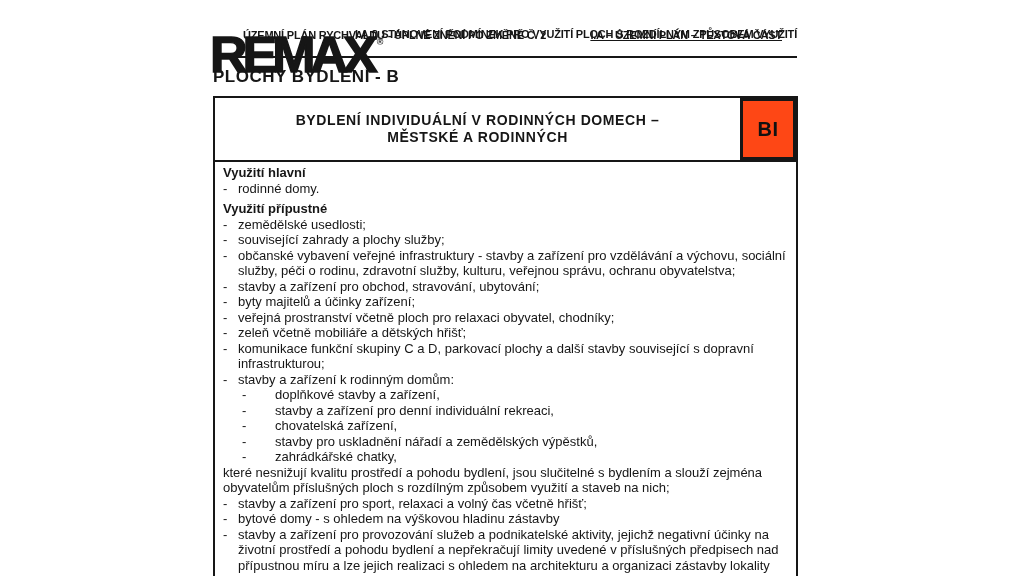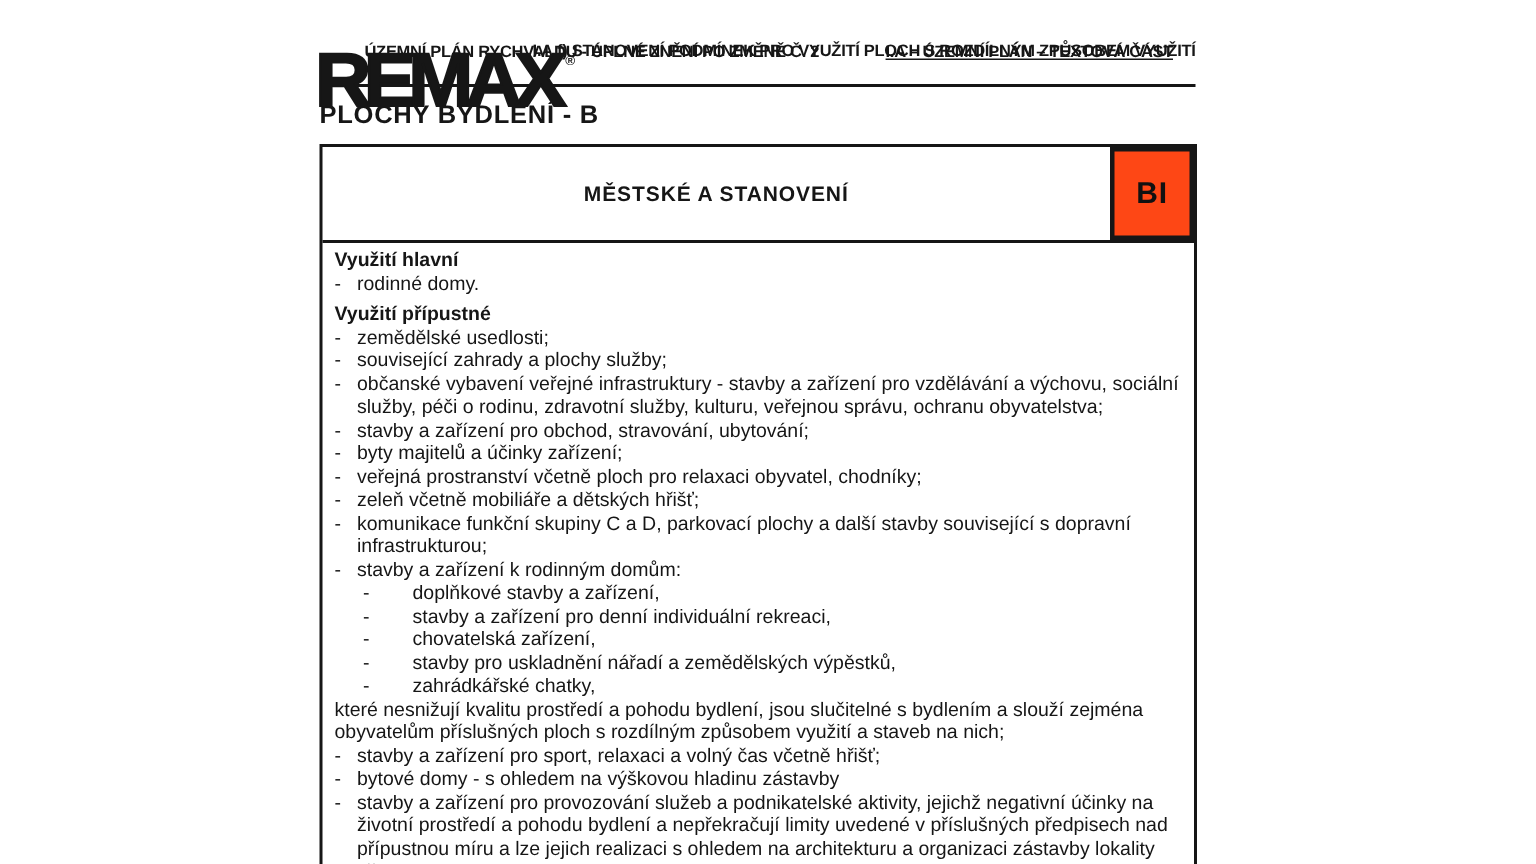--- a/index.html
+++ b/index.html
@@ -50,21 +50,22 @@
   <div class="logo"><span>REMAX</span><span class="reg">®</span></div>
 
   <div class="hdr-sub">I.A.f) STANOVENÍ PODMÍNEK PRO VYUŽITÍ PLOCH S ROZDÍLNÝM ZPŮSOBEM VYUŽITÍ</div>
   <div class="hdr-rule"></div>
 
   <div class="sec-title">PLOCHY BYDLENÍ - B</div>
 
   <div class="tbl">
     <div class="tbl-hdr">
       <div class="tbl-title">
-        <div>MĚSTSKÉ A STANOVENÍ</div>
+        <div>BYDLENÍ INDIVIDUÁLNÍ V RODINNÝCH DOMECH –</div>
+        <div>MĚSTSKÉ A RODINNÝCH</div>
       </div>
       <div class="code" style="background: rgb(254, 71, 21);">BI</div>
     </div>
     <div class="tbl-body" id="tbl-body">
         <div class="sec-heading">Využití hlavní</div>
         <div class="li">
           <span class="dash">-</span>
           <span class="itxt">rodinné domy.</span>
         </div>
         <div class="sec-heading">Využití přípustné</div>

